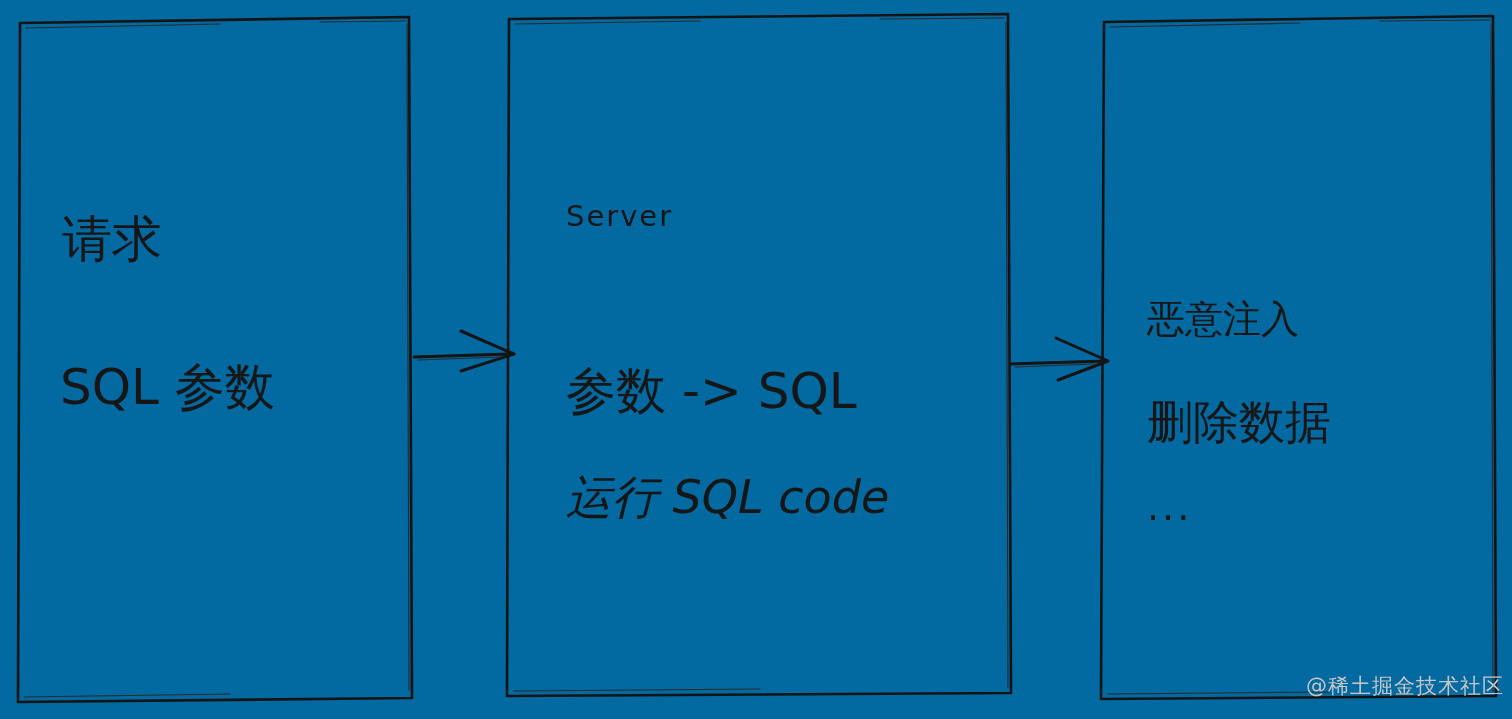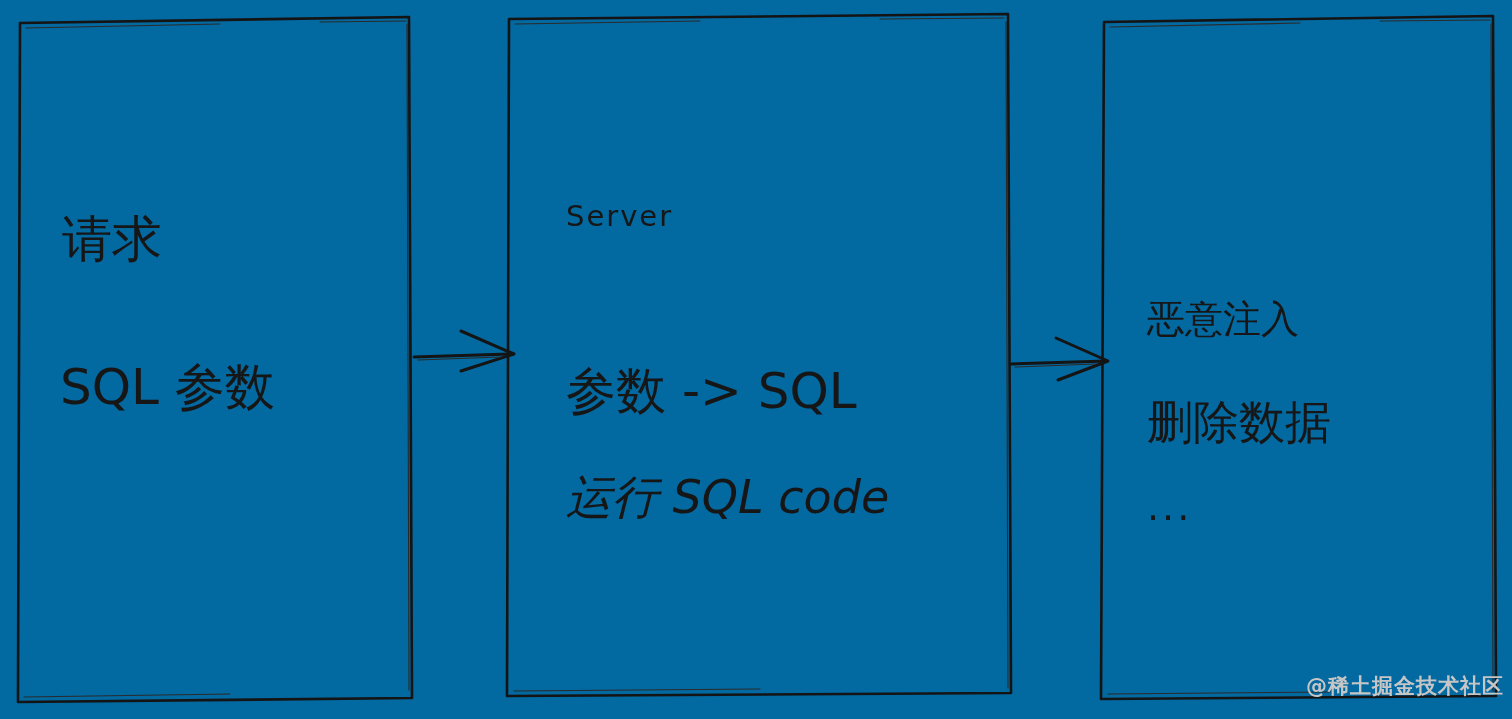--- a/index.html
+++ b/index.html
@@ -43,21 +43,20 @@
   #b3l3 { left: 1147px; top: 399px; font-size: 46px; }
   #b3l4 { left: 1147px; top: 488px; font-size: 38px; letter-spacing: 3px; }
   .watermark {
     position: absolute;
     right: 8px;
     top: 676px;
     font-size: 21px;
     color: #c6c6c6;
     letter-spacing: 1px;
     line-height: 1;
-    font-weight: bold;
   }
   svg .ink {
     fill: none;
     stroke: #141414;
     stroke-width: 2.6;
     stroke-linecap: round;
     stroke-linejoin: round;
   }
   svg .ink-thin {
     fill: none;

